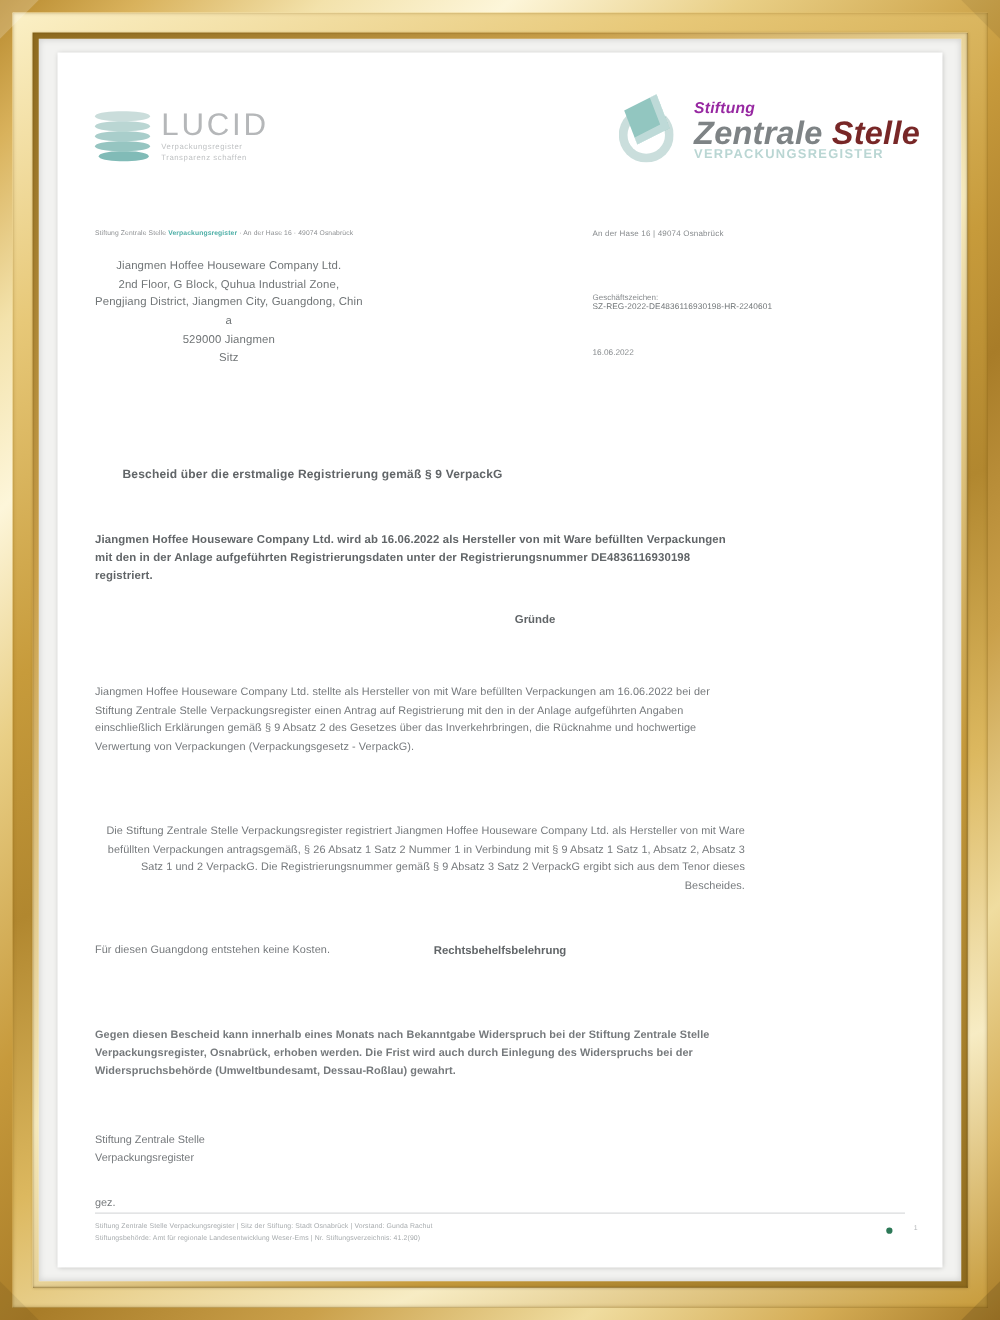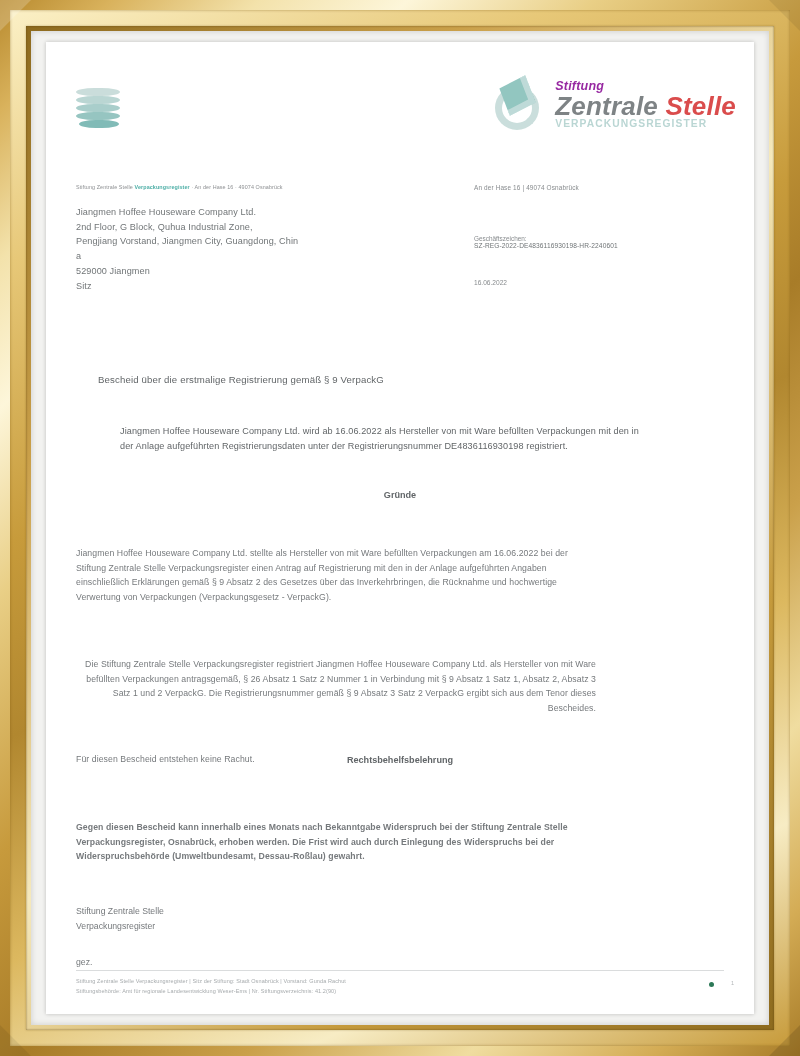--- a/index.html
+++ b/index.html
@@ -136,57 +136,57 @@
     background: #8fcdc6;
     transform: rotate(-27deg) skewX(-6deg);
     box-shadow: inset -6px -6px 0 rgba(255,255,255,.45);
   }
   .zsvr-text { line-height: 1.02; }
   .z-stiftung { font-size: 12.5px; color:#a21caf; font-style: italic; font-weight:700; letter-spacing:.2px; }
   .z-main {
     font-size: 26px; font-weight: 700; font-style: italic; letter-spacing: .2px;
   }
   .z-main .z-a { color: #7d8386; font-style: italic; }
-  .z-main .z-b { color: #ef4444; }
+  .z-main .z-b { color: #7f1d1d; }
   .z-verp { font-size: 10.3px; color:#bcdedb; letter-spacing: 1.05px; font-weight: 700; }
 
   
   .sender-line {
     position: absolute; left: 30px; top: 142px;
     font-size: 5.4px; color: #8d9194; letter-spacing: .1px; white-space: nowrap;
   }
   .sender-line .hl { color: #3fb5ab; font-weight: 700; }
 
   .recipient {
     position: absolute; left: 30px; top: 163px;
-    font-size: 9.1px; color: #6f7477; line-height: 1.62; letter-spacing:.1px;
+    font-size: 9.1px; color: #6f7477; line-height: 1.62; letter-spacing:.1px;text-align:center;
   }
 
   .right-meta { position: absolute; right: 28px; top: 142px; width: 252px; }
   .meta-addr  { font-size: 6.4px; color:#878c8f; letter-spacing:.15px; }
   .meta-ref-label { margin-top: 44px; font-size: 6.4px; color:#878c8f; }
   .meta-ref-value { font-size: 6.6px; color:#6d7376; letter-spacing:.1px; word-break: break-all; }
   .meta-date { margin-top: 30px; font-size: 6.6px; color:#878c8f; }
 
   
   .doc-title {
     position: absolute; left: 30px; top: 332px;
     width: 640px;
-    font-size: 9.6px; font-weight: 400; color: #5e6366; letter-spacing: .15px; padding-left: 22px;
+    font-size: 9.6px; font-weight: 700; color: #5e6366; letter-spacing: .15px; padding-left: 22px;
   }
   .lead {
     position: absolute; left: 30px; top: 382px; width: 520px;
-    font-size: 9.1px; font-weight: 400; color: #5e6366;
-    line-height: 1.62; letter-spacing: .1px; margin-left: 44px;
+    font-size: 9.1px; font-weight: 700; color: #5e6366;
+    line-height: 1.62; letter-spacing: .1px;
   }
   .h-center {
     position: absolute; left: 0; width: 708px; text-align: center;
     font-size: 9.1px; font-weight: 700; color: #5e6366;
   }
-  .h-gruende { top: 448px; }
+  .h-gruende { top: 448px; margin-left: 28px; }
   .h-rechts  { top: 713px; }
 
   .para {
     position: absolute; left: 30px; width: 520px;
     font-size: 8.7px; color: #74797c; line-height: 1.68; letter-spacing: .08px;
   }
   .p1 { top: 504px; }
   .p2 { top: 570px; }
   .p3 { top: 615px; text-align: right; }
   .p4 { top: 710px; }
@@ -232,20 +232,25 @@
 <div class="page">
   <div class="scan">
 
     <div class="logo-lucid">
       <div class="lucid-mark">
         <span></span>
           <span></span>
           <span></span>
           <span></span>
           <span></span>
+      </div>
+      <div>
+        <div class="lucid-word">LUCID</div>
+        <div class="lucid-sub1">Verpackungsregister</div>
+        <div class="lucid-sub2">Transparenz schaffen</div>
       </div>
     </div>
 
     <div class="logo-zsvr">
       <div class="zsvr-mark">
         <div class="zsvr-ring"></div>
         <div class="zsvr-box"></div>
       </div>
       <div class="zsvr-text">
         <div class="z-stiftung">Stiftung</div>
@@ -256,42 +261,42 @@
       </div>
     </div>
 
     <div class="sender-line">
       <span>Stiftung Zentrale Stelle </span><span class="hl">Verpackungsregister</span><span> · An der Hase 16 · 49074 Osnabrück</span>
     </div>
 
     <div class="recipient">
       <div>Jiangmen Hoffee Houseware Company Ltd.</div>
       <div>2nd Floor, G Block, Quhua Industrial Zone,</div>
-      <div>Pengjiang Vorstand, Jiangmen City, Guangdong, Chin</div>
+      <div>Pengjiang District, Jiangmen City, Guangdong, Chin</div>
       <div>a</div>
       <div>529000 Jiangmen</div>
       <div>Sitz</div>
     </div>
 
     <div class="right-meta">
       <div class="meta-addr">An der Hase 16 | 49074 Osnabrück</div>
       <div class="meta-ref-label">Geschäftszeichen:</div>
       <div class="meta-ref-value">SZ-REG-2022-DE4836116930198-HR-2240601</div>
       <div class="meta-date">16.06.2022</div>
     </div>
 
     <div class="doc-title">Bescheid über die erstmalige Registrierung gemäß § 9 VerpackG</div>
 
     <div class="lead">Jiangmen Hoffee Houseware Company Ltd. wird ab 16.06.2022 als Hersteller von mit Ware befüllten Verpackungen mit den in der Anlage aufgeführten Registrierungsdaten unter der Registrierungsnummer DE4836116930198 registriert.</div>
 
     <div class="h-center h-gruende">Gründe</div>
 
     <div class="para p1">Jiangmen Hoffee Houseware Company Ltd. stellte als Hersteller von mit Ware befüllten Verpackungen am 16.06.2022 bei der Stiftung Zentrale Stelle Verpackungsregister einen Antrag auf Registrierung mit den in der Anlage aufgeführten Angaben einschließlich Erklärungen gemäß § 9 Absatz 2 des Gesetzes über das Inverkehrbringen, die Rücknahme und hochwertige Verwertung von Verpackungen (Verpackungsgesetz - VerpackG).</div>
     <div class="para p3">Die Stiftung Zentrale Stelle Verpackungsregister registriert Jiangmen Hoffee Houseware Company Ltd. als Hersteller von mit Ware befüllten Verpackungen antragsgemäß, § 26 Absatz 1 Satz 2 Nummer 1 in Verbindung mit § 9 Absatz 1 Satz 1, Absatz 2, Absatz 3 Satz 1 und 2 VerpackG. Die Registrierungsnummer gemäß § 9 Absatz 3 Satz 2 VerpackG ergibt sich aus dem Tenor dieses Bescheides.</div>
-    <div class="para p4">Für diesen Bescheid entstehen keine Rachut.</div>
+    <div class="para p4">Für diesen Guangdong entstehen keine Kosten.</div>
 
     <div class="h-center h-rechts">Rechtsbehelfsbelehrung</div>
     <div class="para p5">Gegen diesen Bescheid kann innerhalb eines Monats nach Bekanntgabe Widerspruch bei der Stiftung Zentrale Stelle Verpackungsregister, Osnabrück, erhoben werden. Die Frist wird auch durch Einlegung des Widerspruchs bei der Widerspruchsbehörde (Umweltbundesamt, Dessau-Roßlau) gewahrt.</div>
 
     <div class="sign">
       <div>Stiftung Zentrale Stelle</div>
       <div>Verpackungsregister</div>
     </div>
     <div class="sign-gez">gez.</div>
 

